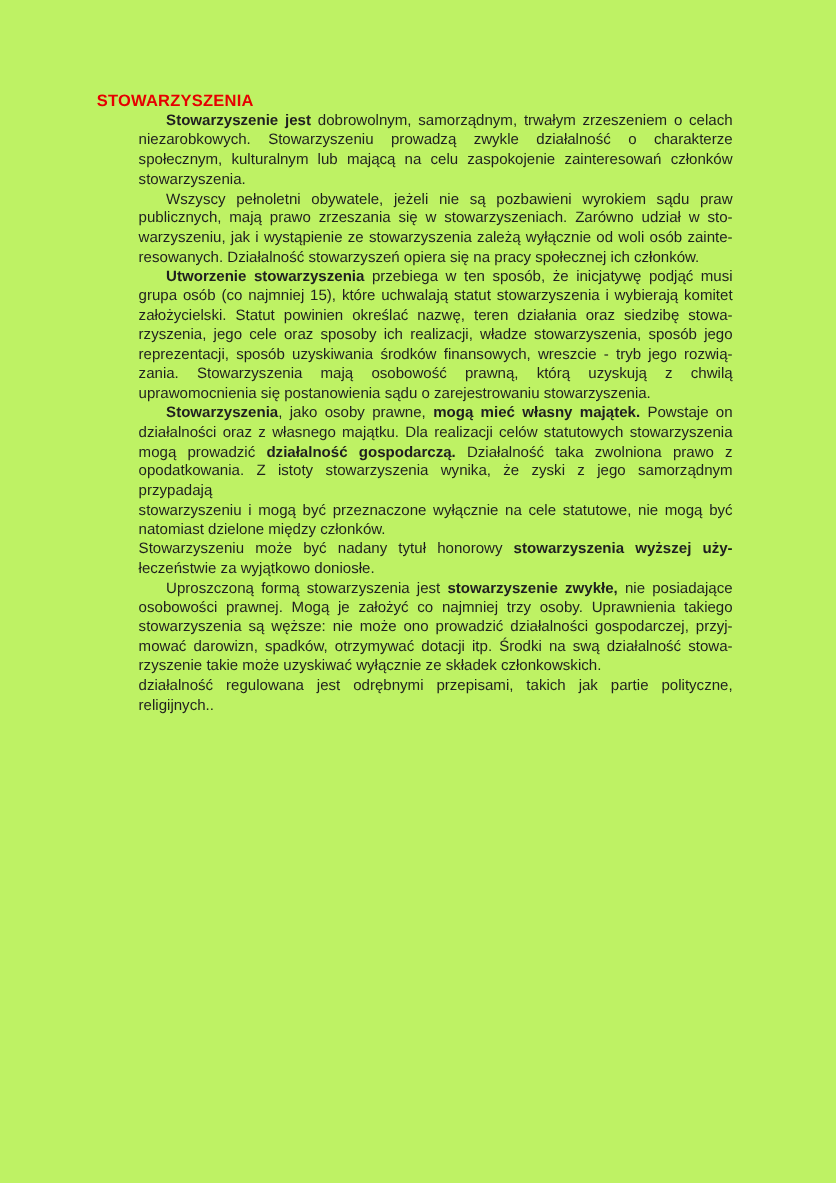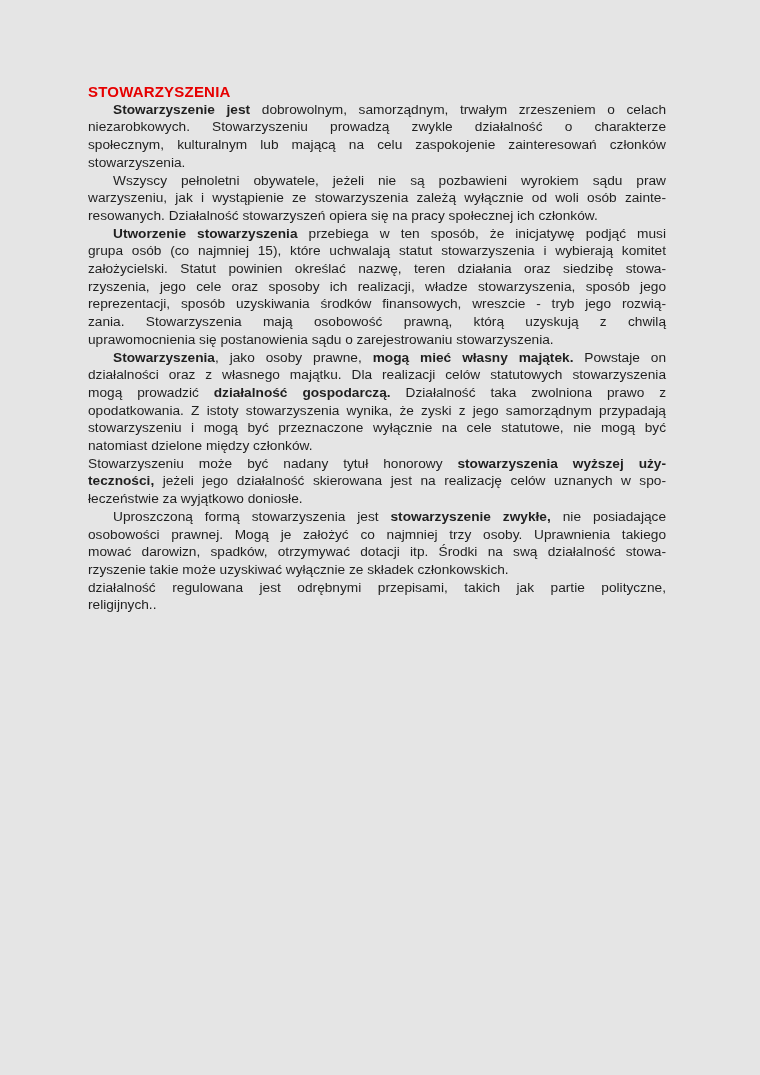--- a/index.html
+++ b/index.html
@@ -4,21 +4,21 @@
 <style>
   html, body {
     margin: 0;
     padding: 0;
     background: #ffffff;
   }
   .page {
     position: relative;
     width: 760px;
     height: 1075px;
-    background: #e5e5e5;
+    background: #bef264;
     overflow: hidden;
     font-family: "Liberation Sans", sans-serif;
   }
   .text-block {
     position: absolute;
     left: 88px;
     top: 83px;
     width: 578px;
     color: #1f1f1f;
     font-size: 13.7px;
@@ -32,20 +32,21 @@
     margin: 0;
   }
   .para {
     margin: 0;
     padding: 0;
   }
   .line {
     text-align: justify;
     text-align-last: justify;
     white-space: normal;
+    margin-left: 38px;
   }
   .line.last {
     text-align-last: left;
   }
   .line.indent {
     text-indent: 25px;
   }
   .bold {
     font-weight: 700;
   }
@@ -58,20 +59,21 @@
     <h1 class="doc-heading" style="color: rgb(230, 0, 0);">STOWARZYSZENIA</h1>
     <div id="paragraphs">
         <div class="para">
           <div class="line indent"><span class="bold">Stowarzyszenie jest</span><span> dobrowolnym, samorządnym, trwałym zrzeszeniem o celach</span></div>
           <div class="line"><span>niezarobkowych. Stowarzyszeniu prowadzą zwykle działalność o charakterze</span></div>
           <div class="line"><span>społecznym, kulturalnym lub mającą na celu zaspokojenie zainteresowań członków</span></div>
           <div class="line last"><span>stowarzyszenia.</span></div>
         </div>
         <div class="para">
           <div class="line indent"><span>Wszyscy pełnoletni obywatele, jeżeli nie są pozbawieni wyrokiem sądu praw</span></div>
+          <div class="line"><span>publicznych, mają prawo zrzeszania się w stowarzyszeniach. Zarówno udział w sto-</span></div>
           <div class="line"><span>warzyszeniu, jak i wystąpienie ze stowarzyszenia zależą wyłącznie od woli osób zainte-</span></div>
           <div class="line last"><span>resowanych. Działalność stowarzyszeń opiera się na pracy społecznej ich członków.</span></div>
         </div>
         <div class="para">
           <div class="line indent"><span class="bold">Utworzenie stowarzyszenia</span><span> przebiega w ten sposób, że inicjatywę podjąć musi</span></div>
           <div class="line"><span>grupa osób (co najmniej 15), które uchwalają statut stowarzyszenia i wybierają komitet</span></div>
           <div class="line"><span>założycielski. Statut powinien określać nazwę, teren działania oraz siedzibę stowa-</span></div>
           <div class="line"><span>rzyszenia, jego cele oraz sposoby ich realizacji, władze stowarzyszenia, sposób jego</span></div>
           <div class="line"><span>reprezentacji, sposób uzyskiwania środków finansowych, wreszcie - tryb jego rozwią-</span></div>
           <div class="line"><span>zania. Stowarzyszenia mają osobowość prawną, którą uzyskują z chwilą</span></div>
@@ -80,26 +82,26 @@
         <div class="para">
           <div class="line indent"><span class="bold">Stowarzyszenia</span><span>, jako osoby prawne, </span><span class="bold">mogą mieć własny majątek.</span><span> Powstaje on</span></div>
           <div class="line"><span>działalności oraz z własnego majątku. Dla realizacji celów statutowych stowarzyszenia</span></div>
           <div class="line"><span>mogą prowadzić </span><span class="bold">działalność gospodarczą.</span><span> Działalność taka zwolniona prawo z</span></div>
           <div class="line"><span>opodatkowania. Z istoty stowarzyszenia wynika, że zyski z jego samorządnym przypadają</span></div>
           <div class="line"><span>stowarzyszeniu i mogą być przeznaczone wyłącznie na cele statutowe, nie mogą być</span></div>
           <div class="line last"><span>natomiast dzielone między członków.</span></div>
         </div>
         <div class="para">
           <div class="line"><span>Stowarzyszeniu może być nadany tytuł honorowy </span><span class="bold">stowarzyszenia wyższej uży-</span></div>
-          <div class="line"><span class="bold">teczności,</span><span> jeżeli jego działalność skierowana jest na realizację celów uznanych w spo-</span></div>
           <div class="line last"><span>łeczeństwie za wyjątkowo doniosłe.</span></div>
         </div>
         <div class="para">
           <div class="line indent"><span>Uproszczoną formą stowarzyszenia jest </span><span class="bold">stowarzyszenie zwykłe,</span><span> nie posiadające</span></div>
           <div class="line"><span>osobowości prawnej. Mogą je założyć co najmniej trzy osoby. Uprawnienia takiego</span></div>
+          <div class="line"><span>stowarzyszenia są węższe: nie może ono prowadzić działalności gospodarczej, przyj-</span></div>
           <div class="line"><span>mować darowizn, spadków, otrzymywać dotacji itp. Środki na swą działalność stowa-</span></div>
           <div class="line last"><span>rzyszenie takie może uzyskiwać wyłącznie ze składek członkowskich.</span></div>
         </div>
         <div class="para">
           <div class="line"><span>działalność regulowana jest odrębnymi przepisami, takich jak partie polityczne,</span></div>
           <div class="line last"><span>religijnych..</span></div>
         </div>
       </div>
   </div>
 </div>

